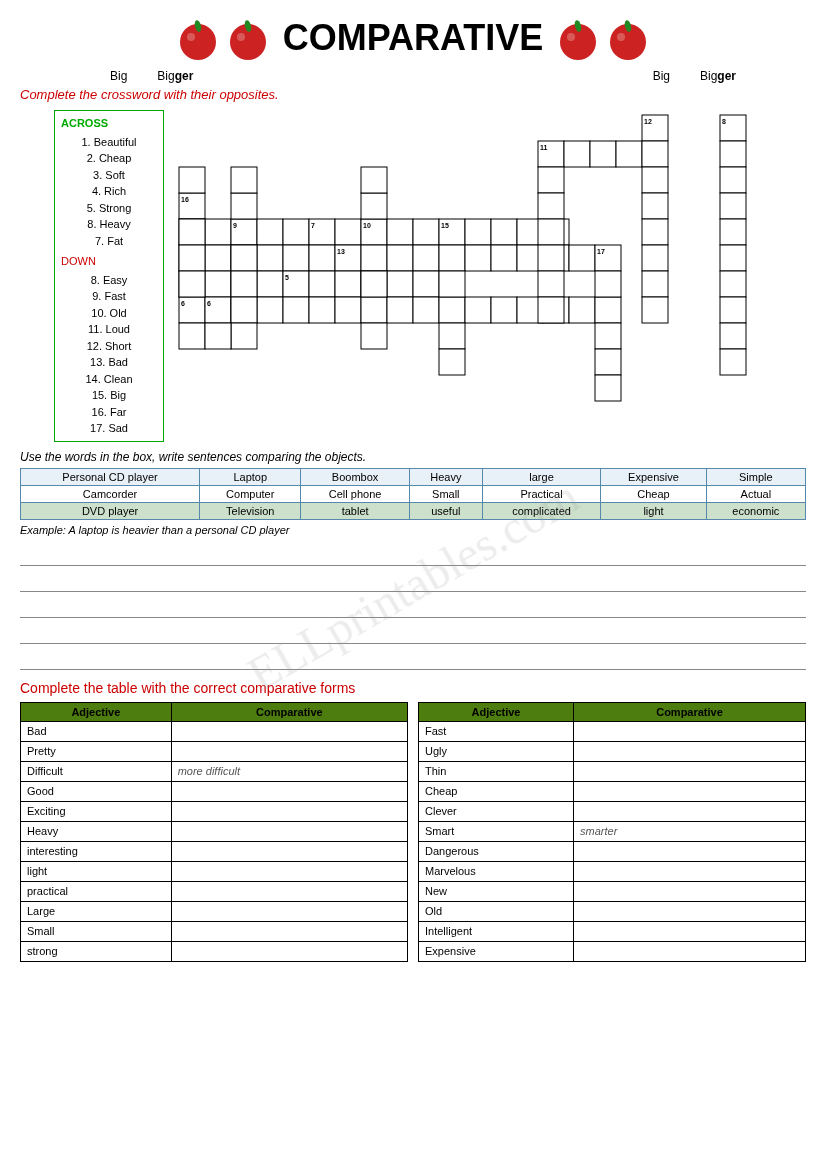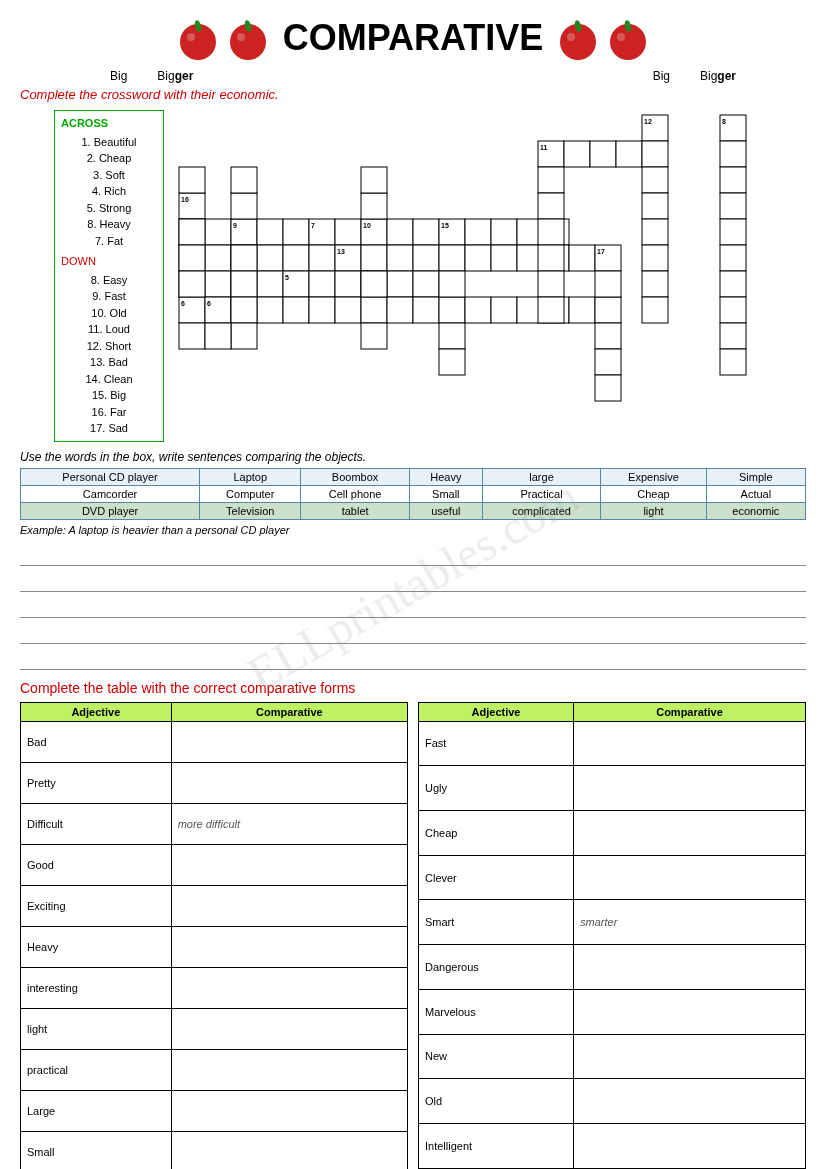--- a/index.html
+++ b/index.html
@@ -160,28 +160,28 @@
       gap: 10px;
     }
     .comp-table {
       border-collapse: collapse;
       flex: 1;
       font-size: 11px;
     }
     .comp-table th {
       border: 1px solid #000;
       padding: 3px 6px;
-      background: #bef264;
+      background: #4d7c0f;
       font-weight: bold;
       text-align: center;
       margin-left: 32px;
     }
     .comp-table td {
       border: 1px solid #000;
-      padding: 14px 6px;
+      padding: 2px 6px;
       min-height: 18px;
       height: 20px;
     }
     .comp-table td.filled-italic {
       font-style: italic;
       color: #555;
     }
     .comp-table td.answer-cell {
       background: #fff;
       min-width: 100px;
@@ -244,21 +244,21 @@
   <div class="big-bigger-left">
     <span>Big</span>
     <span class="bigger-text">Big<em>ger</em></span>
   </div>
   <div class="big-bigger-right">
     <span>Big</span>
     <span class="bigger-text">Big<em>ger</em></span>
   </div>
 </div>
 
-<div class="subtitle">Complete the crossword with their economic.</div>
+<div class="subtitle">Complete the crossword with their opposites.</div>
 
 <div class="main-section">
 
   <div class="clues-box">
     <div class="clues-across">ACROSS</div>
     <div class="clue-item">1. Beautiful</div>
     <div class="clue-item">2. Cheap</div>
     <div class="clue-item">3. Soft</div>
     <div class="clue-item">4. Rich</div>
     <div class="clue-item">5. Strong</div>
@@ -563,20 +563,24 @@
       <tbody>
         <tr>
             <td>Fast</td>
             <td class="answer-cell"></td>
           </tr>
         <tr>
             <td>Ugly</td>
             <td class="answer-cell"></td>
           </tr>
         <tr>
+            <td>Thin</td>
+            <td class="answer-cell"></td>
+          </tr>
+        <tr>
             <td>Cheap</td>
             <td class="answer-cell"></td>
           </tr>
         <tr>
             <td>Clever</td>
             <td class="answer-cell"></td>
           </tr>
         <tr>
             <td>Smart</td>
             <td class="answer-cell filled-italic">smarter</td>

